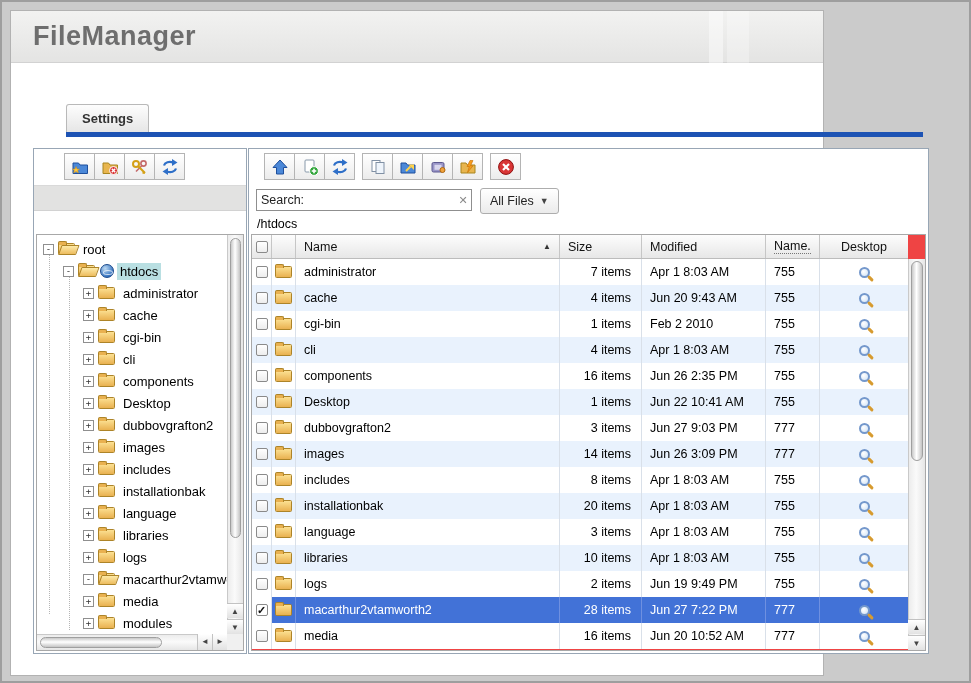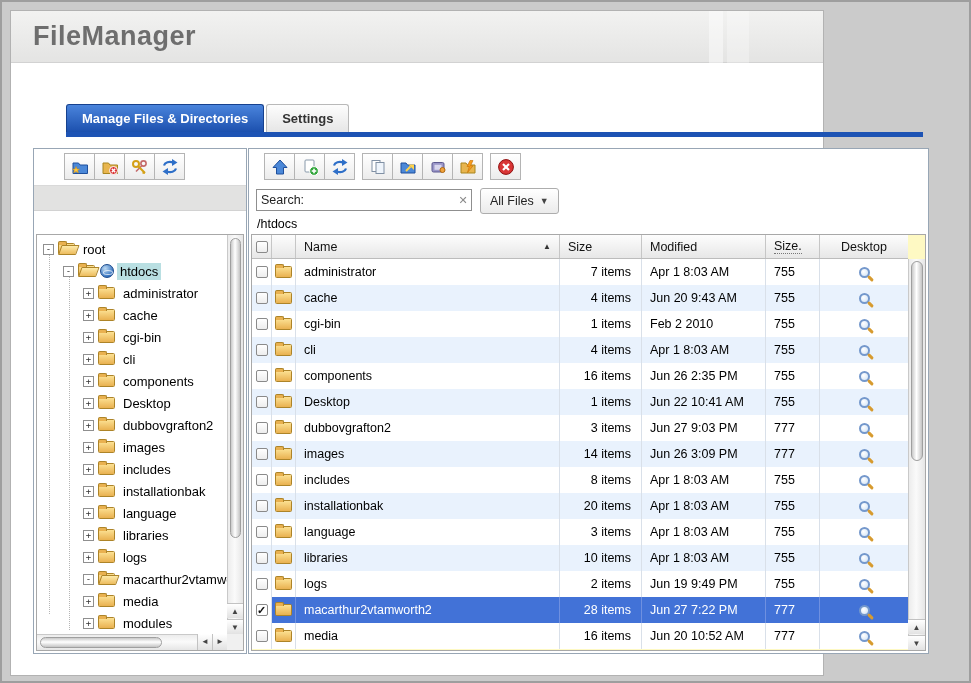--- a/index.html
+++ b/index.html
@@ -101,21 +101,21 @@
   .sb-btn { position:absolute; width:16px; height:15px; font-size:8px; color:#444; text-align:center;
     line-height:15px; background:linear-gradient(#ffffff,#e2e2e2); border-top:1px solid #c2c2c2; cursor:pointer; }
   .sb-btn.h { width:15px; height:16px; line-height:16px; border-top:none; border-left:1px solid #c2c2c2; }
   .sb-corner { position:absolute; right:0; bottom:0; width:16px; height:16px; background:#f0f0f0; }
 
   .tree-vtrack { top:0; bottom:16px; }
   .tree-htrack { left:0; right:16px; }
 
   
   .table-box { position:absolute; left:2px; top:85px; right:2px; bottom:2px;
-    border:1px solid #a8a8a8; background:#fef9c3; overflow:hidden;text-decoration:underline; }
+    border:1px solid #a8a8a8; background:#ef4444; overflow:hidden;text-decoration:underline; }
   .tbl-header { position:absolute; left:0; top:0; right:17px; height:24px; display:flex;
     background:linear-gradient(#fdfdfd,#e7e7e7); border-bottom:1px solid #bcbcbc; }
   .hcell { display:flex; align-items:center; font-size:12.5px; color:#111; padding-left:8px;
     border-right:1px solid #c6c6c6; position:relative; cursor:pointer; }
   .hcell.last { border-right:none; }
   .sort-arrow { position:absolute; right:8px; font-size:8px; color:#333; }
   .perm-label { border-bottom:1px dotted #777; }
 
   .rows-area { position:absolute; left:0; top:24px; right:17px; bottom:0; overflow:hidden; }
   .frow { display:flex; height:26px; align-items:stretch; cursor:pointer; }
@@ -157,21 +157,20 @@
 <div id="stage">
   <div id="window">
 
     <div class="app-header">
       <div class="hd-stripe s1"></div>
       <div class="hd-stripe s2"></div>
       <div class="app-title">FileManager</div>
     </div>
 
     <div class="tabbar">
-      <div class="tab active">Manage Files &amp; Directories</div>
       <div class="tab inactive">Settings</div>
     </div>
     <div class="tab-underline"></div>
 
     <div id="left-panel" class="panel">
       <div class="panel-toolbar">
         <div class="left-tb">
           <div class="icon-btn">
             <svg width="20" height="18" viewBox="0 0 20 18">
               <path d="M3 5 l5.5 0 1.5 2 7.5 0 0 8.5 -14.5 0 z" fill="#4b88d8" stroke="#1e4f9c"></path>
@@ -410,21 +409,21 @@
             <span>Name</span>
             <span class="sort-arrow">▲</span>
           </div>
           <div class="hcell c-size" style="justify-content:flex-start; padding-left:8px;">
             <span>Size</span>
           </div>
           <div class="hcell c-mod">
             <span>Modified</span>
           </div>
           <div class="hcell c-perm">
-            <span class="perm-label">Size.</span>
+            <span class="perm-label">Name.</span>
           </div>
           <div class="hcell c-act last">
             <span>Desktop</span>
           </div>
         </div>
 
         <div class="rows-area" id="file-rows">
             <div class="frow even">
               <div class="fcell c-cb">
                 <span class="checkbox"></span>

